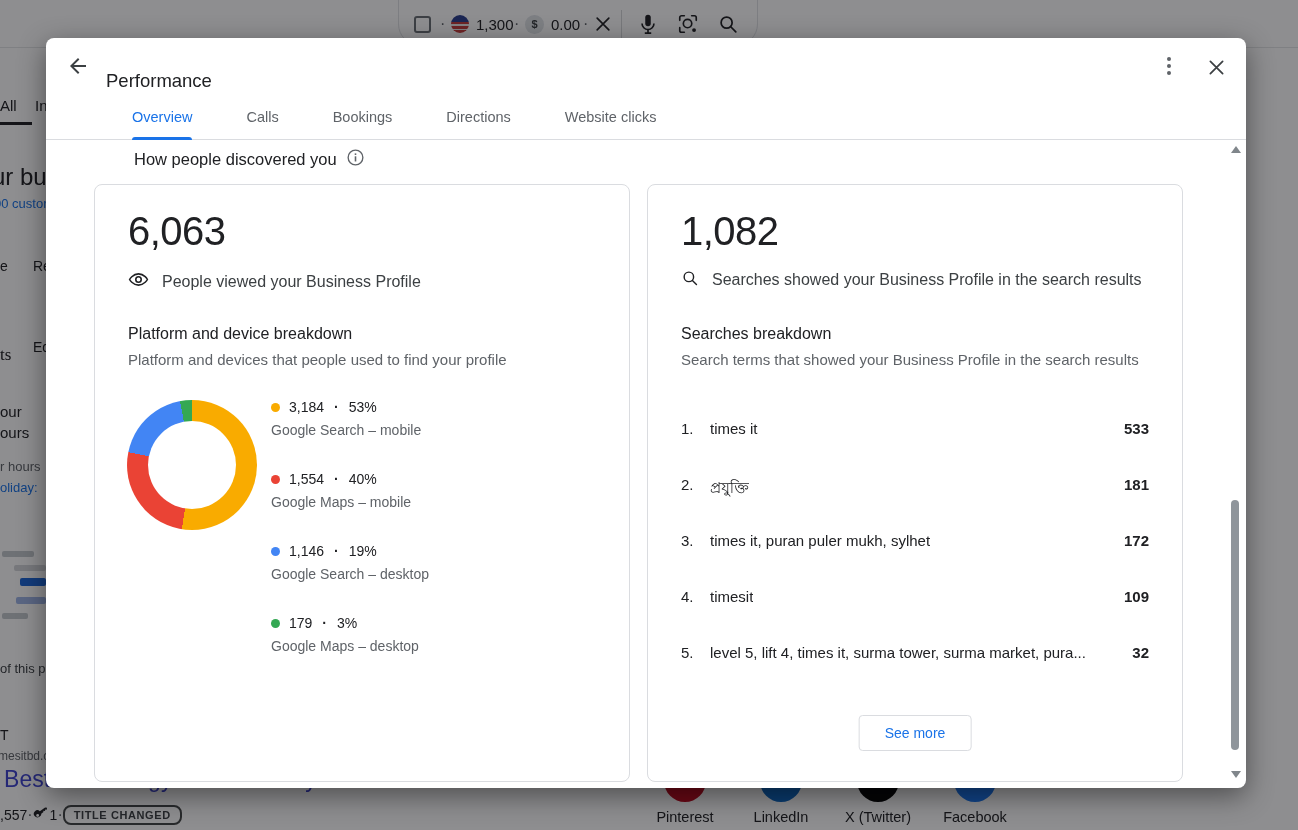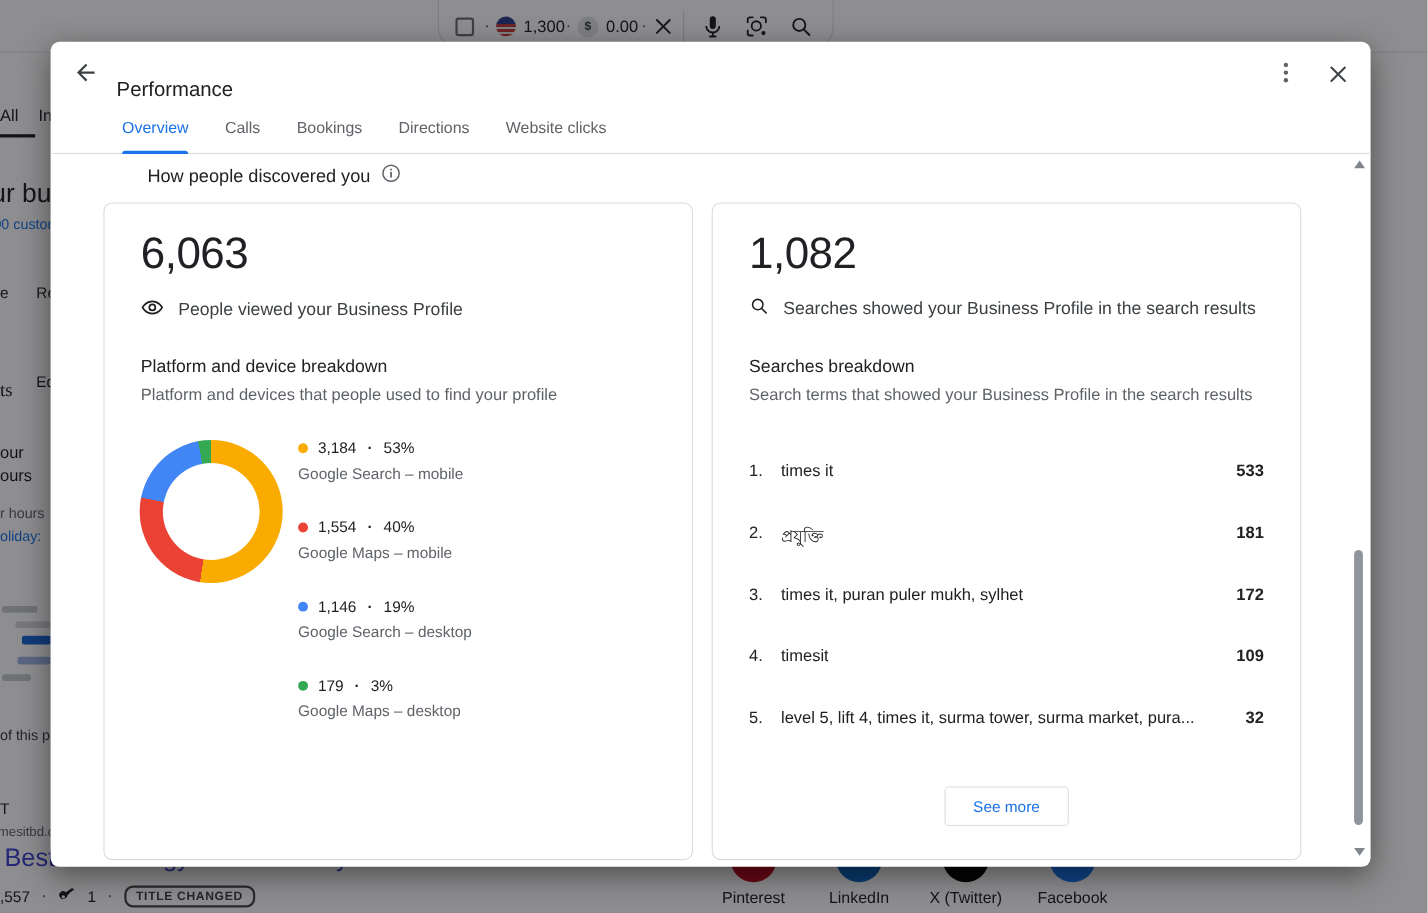--- a/index.html
+++ b/index.html
@@ -24,21 +24,21 @@
   .vdiv { position:absolute; left:621px; top:10px; width:1px; height:28px; background:#d4d6d9; }
 
   .frag { position:absolute; color:#202124; white-space:nowrap; }
   .frag.link { color:#1a73e8; }
   .frag.gray { color:#5f6368; }
   .tab-underline { position:absolute; left:-8px; top:122px; width:40px; height:3px; background:#202124; }
   .thumb-sketch { position:absolute; left:0; top:545px; width:46px; height:86px; }
   .thumb-sketch .b { position:absolute; border-radius:2px; }
 
   .bottom-title { position:absolute; left:-10px; top:766px; font-size:23px; color:#3d43d0; white-space:nowrap; }
-  .bottom-meta { position:absolute; left:0; top:804px; height:22px; display:flex; align-items:center; gap:10px; color:#202124; font-size:14px; }
+  .bottom-meta { position:absolute; left:0; top:804px; height:22px; display:flex; align-items:center; color:#202124; font-size:14px; }
   .title-badge { border:2px solid #444746; border-radius:8px; padding:2px 9px; font-size:11px;
     font-weight:700; letter-spacing:.6px; color:#3c4043; white-space:nowrap; }
 
   .social-item { position:absolute; width:96px; text-align:center; }
   .social-circle { width:42px; height:42px; border-radius:50%; margin:0 auto; color:#fff;
     display:flex; align-items:center; justify-content:center; font-weight:700; font-size:20px; }
   .social-label { margin-top:7px; font-size:14.5px; color:#202124; }
 
   
   .backdrop { position:absolute; inset:0; background:rgba(8,8,12,0.46); z-index:10; }
@@ -51,21 +51,21 @@
   .m-title { position:absolute; left:60px; top:32px; font-size:18.5px; color:#202124; }
   .kebab-btn { position:absolute; right:63px; top:14px; width:28px; height:28px;
     display:flex; flex-direction:column; align-items:center; justify-content:center; gap:3px; }
   .kebab-btn i { width:4px; height:4px; border-radius:50%; background:#5f6368; }
   .close-btn { position:absolute; right:16px; top:15px; width:28px; height:28px;
     display:flex; align-items:center; justify-content:center; }
 
   .tabbar { position:absolute; left:0; top:56px; width:100%; height:46px;
     border-bottom:1px solid #dadce0; display:flex; align-items:center; padding-left:65px; gap:33px; }
   .tab { position:relative; font-size:14.5px; font-weight:500; color:#5f6368; height:46px;
-    display:flex; align-items:center; cursor:pointer; }
+    display:flex; align-items:center; cursor:pointer;margin-left:21px; }
   .tab.active { color:#1a73e8; }
   .tab.active::after { content:""; position:absolute; left:0; right:0; bottom:0; height:3px;
     background:#1a73e8; border-radius:3px 3px 0 0; }
 
   .section-row { position:absolute; left:48px; top:110px; display:flex; align-items:center; gap:9px; }
   .section-title { font-size:16.5px; color:#202124;margin-left:40px; }
 
   .card { position:absolute; top:146px; height:598px; width:536px; background:#fff;
     border:1px solid #dadce0; border-radius:8px; }
   .card.left  { left:48px; }

